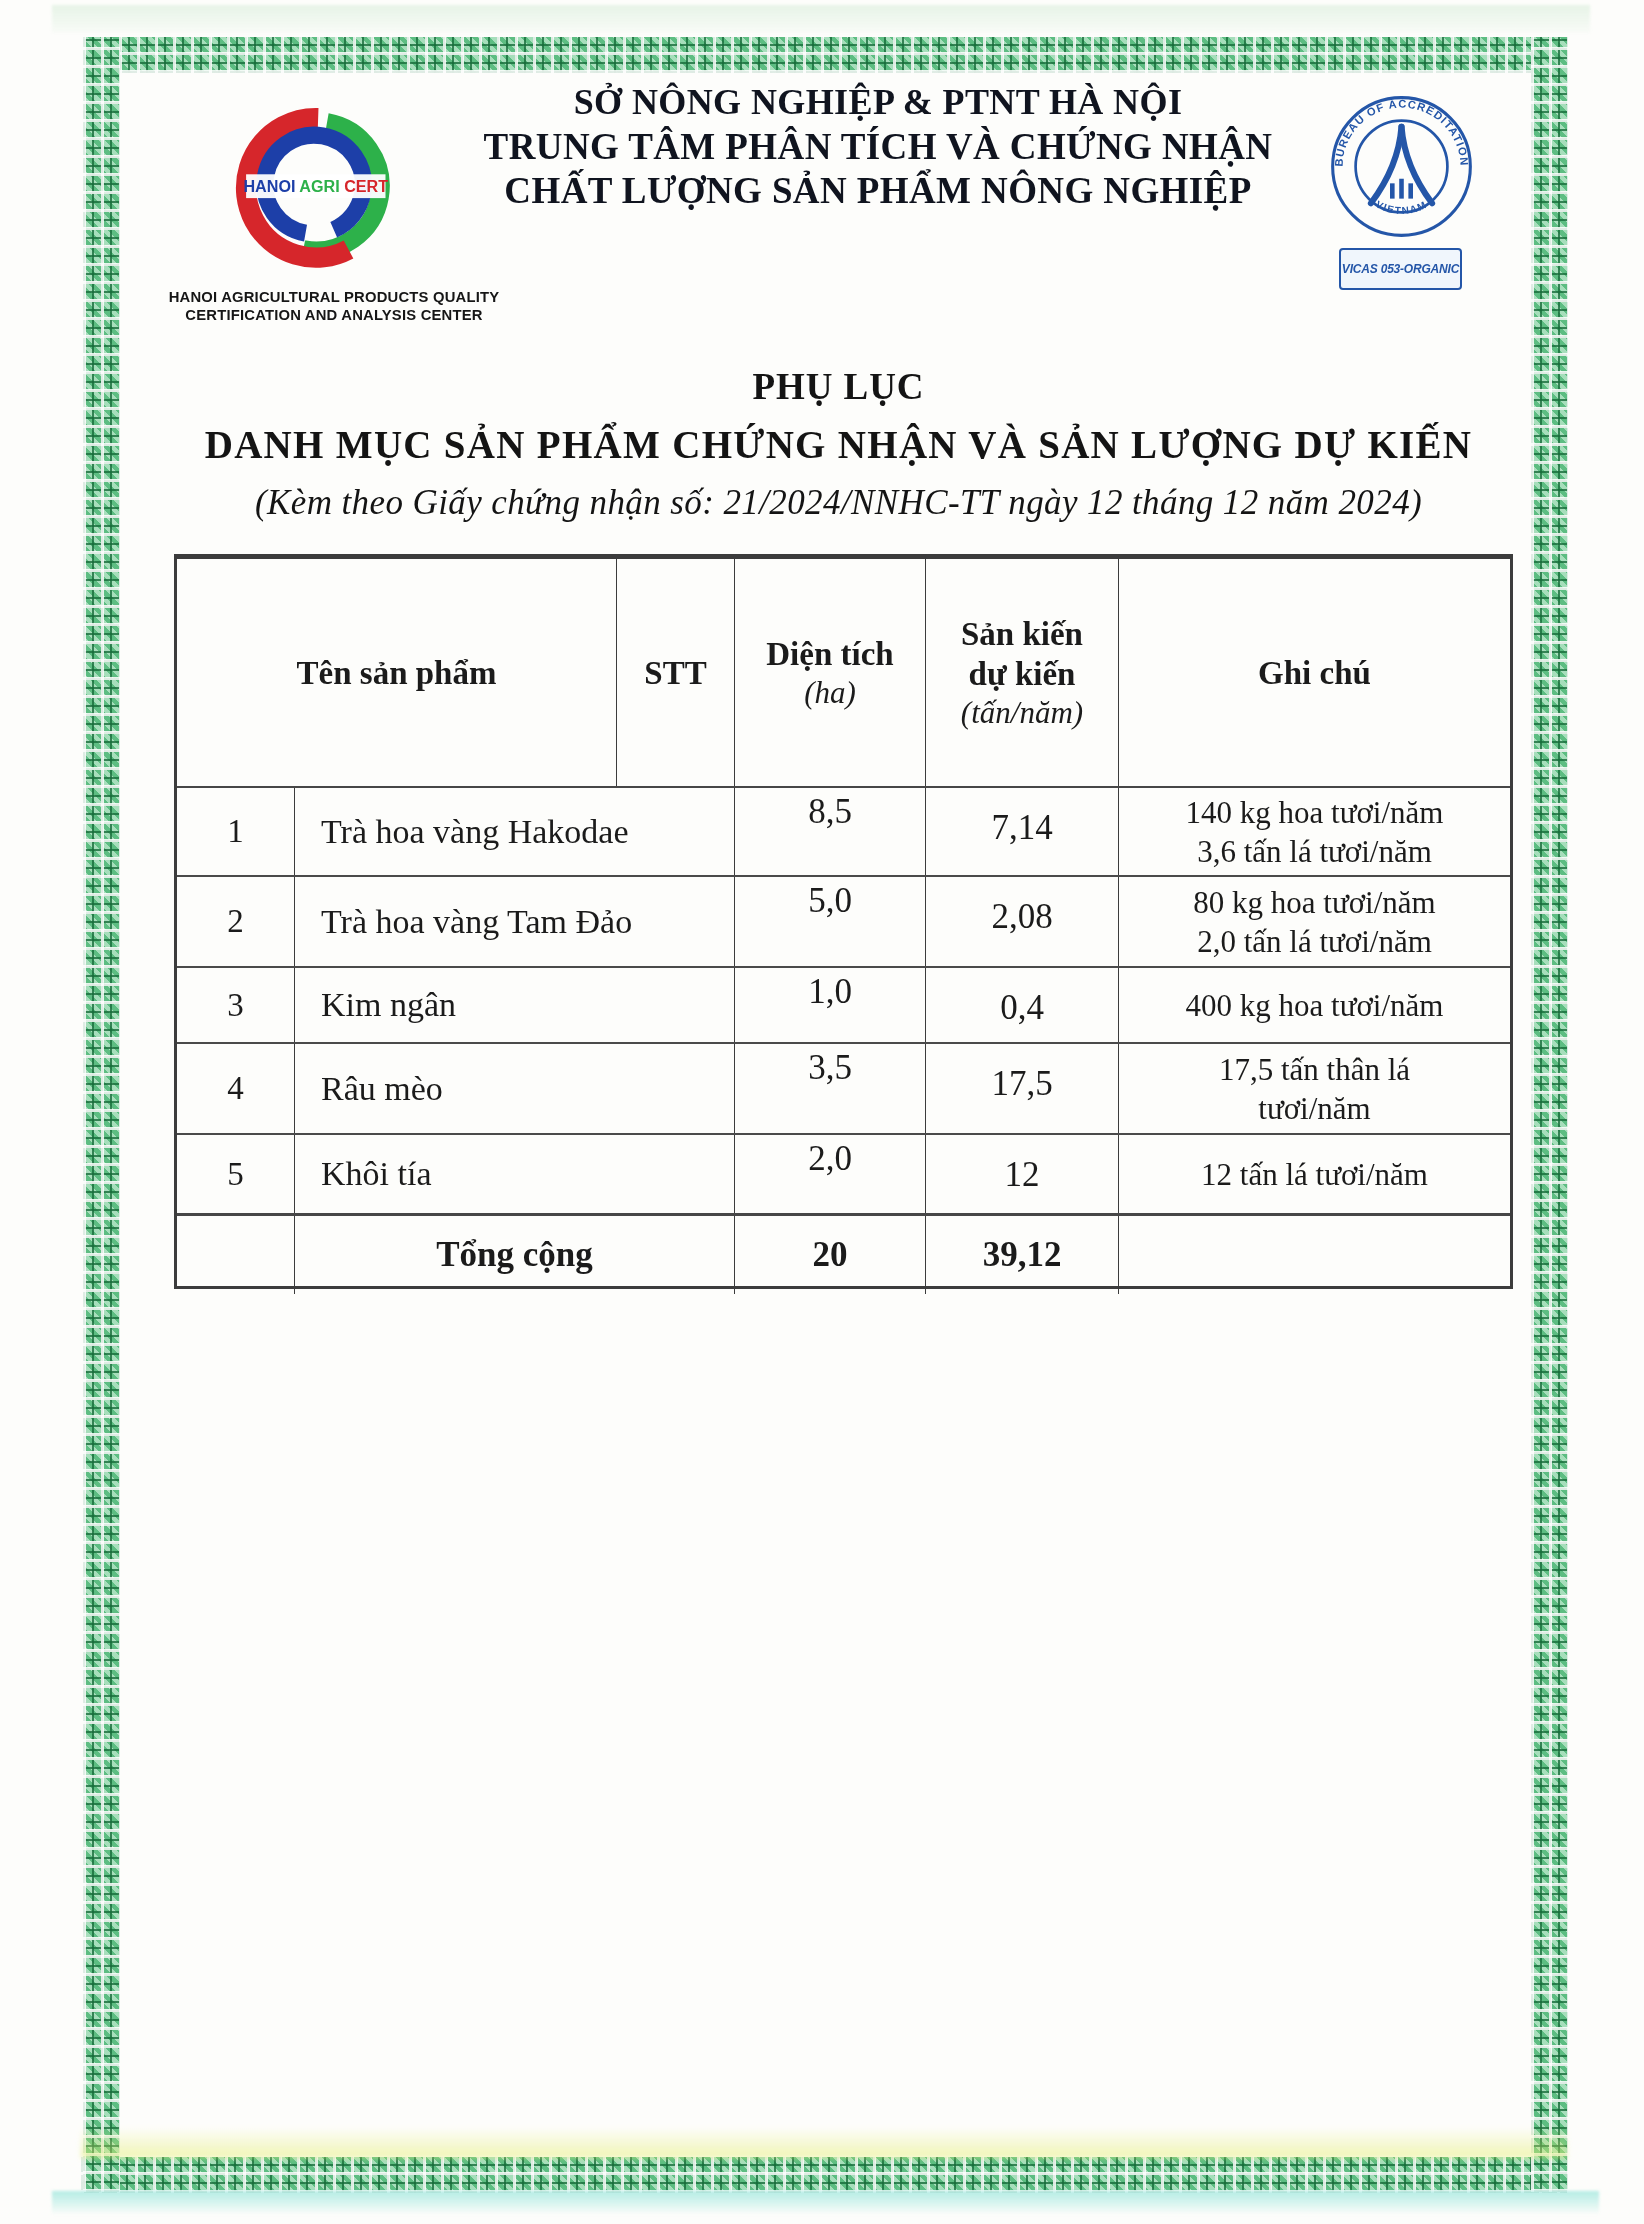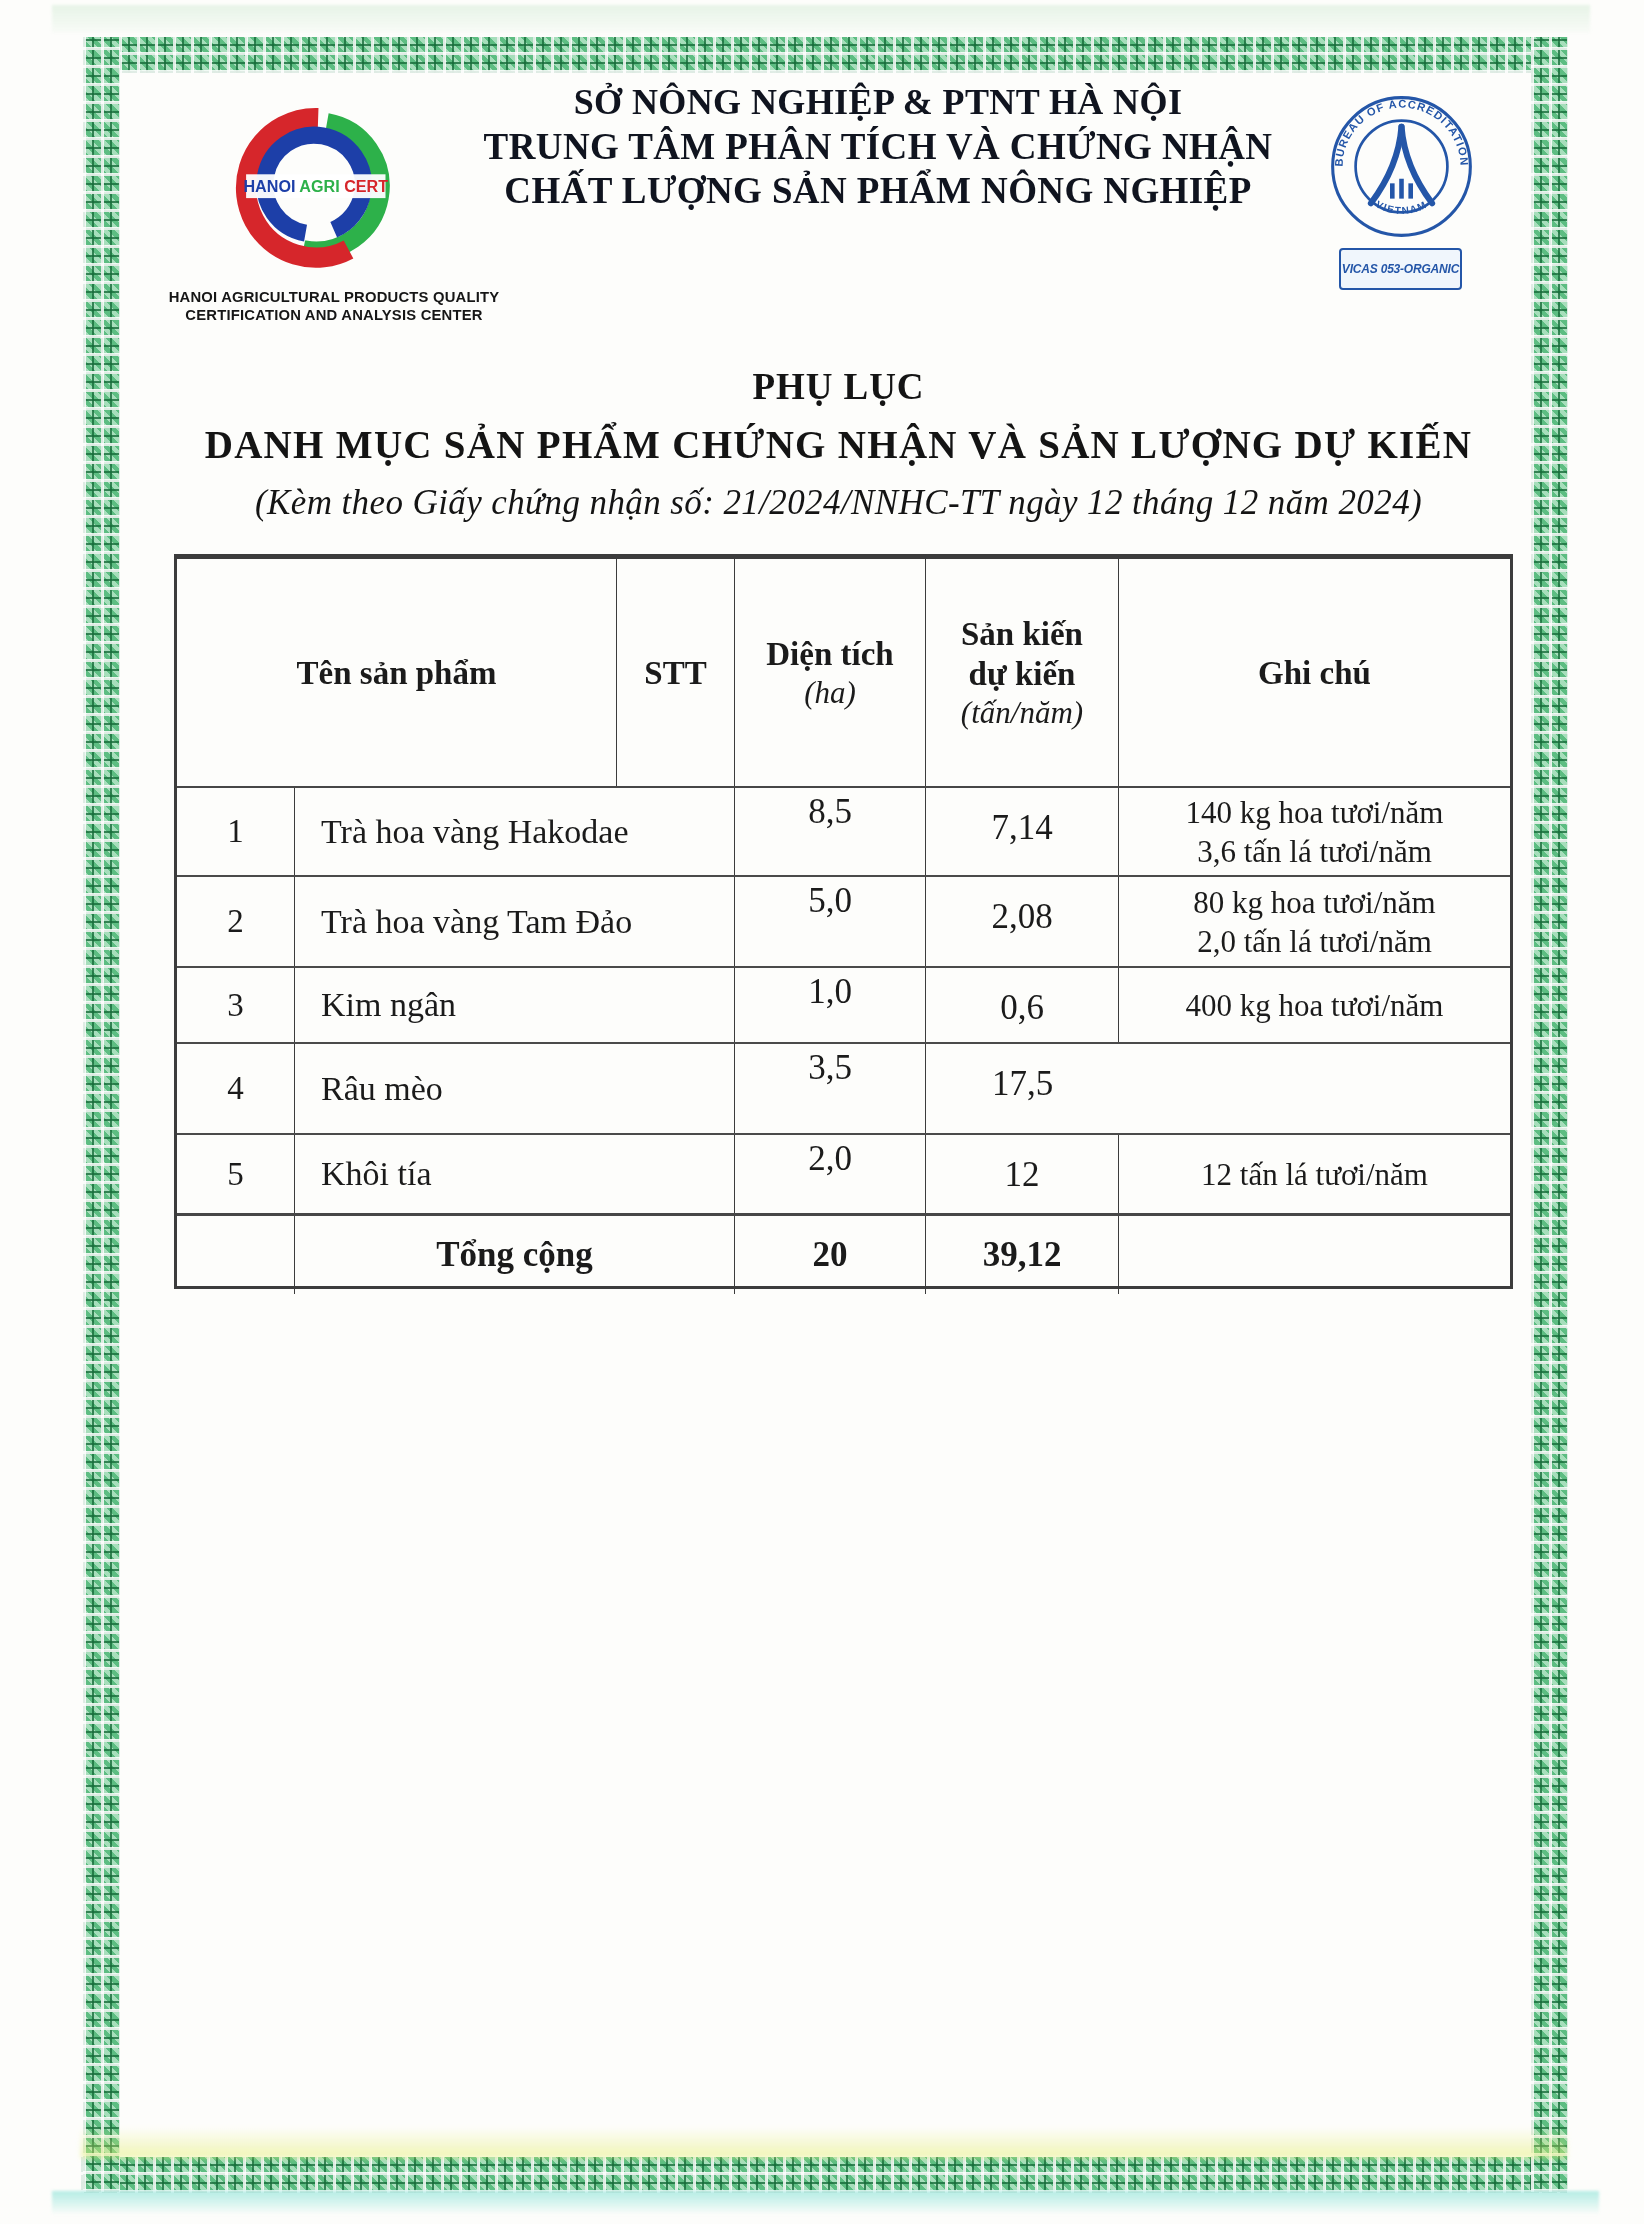--- a/index.html
+++ b/index.html
@@ -195,29 +195,31 @@
     <div class="cell c-area">5,0</div>
     <div class="cell c-yield">2,08</div>
     <div class="cell c-note">80 kg hoa tươi/năm
 2,0 tấn lá tươi/năm</div>
   </div>
 
   <div class="trow">
     <div class="cell c-stt">3</div>
     <div class="cell c-name">Kim ngân</div>
     <div class="cell c-area">1,0</div>
-    <div class="cell c-yield">0,6</div>
+    <div class="cell c-yield">0,4</div>
     <div class="cell c-note">400 kg hoa tươi/năm</div>
   </div>
 
   <div class="trow">
     <div class="cell c-stt">4</div>
     <div class="cell c-name">Râu mèo</div>
     <div class="cell c-area">3,5</div>
     <div class="cell c-yield">17,5</div>
+    <div class="cell c-note">17,5 tấn thân lá
+tươi/năm</div>
   </div>
 
   <div class="trow">
     <div class="cell c-stt">5</div>
     <div class="cell c-name">Khôi tía</div>
     <div class="cell c-area">2,0</div>
     <div class="cell c-yield">12</div>
     <div class="cell c-note">12 tấn lá tươi/năm</div>
   </div>
 </div>

